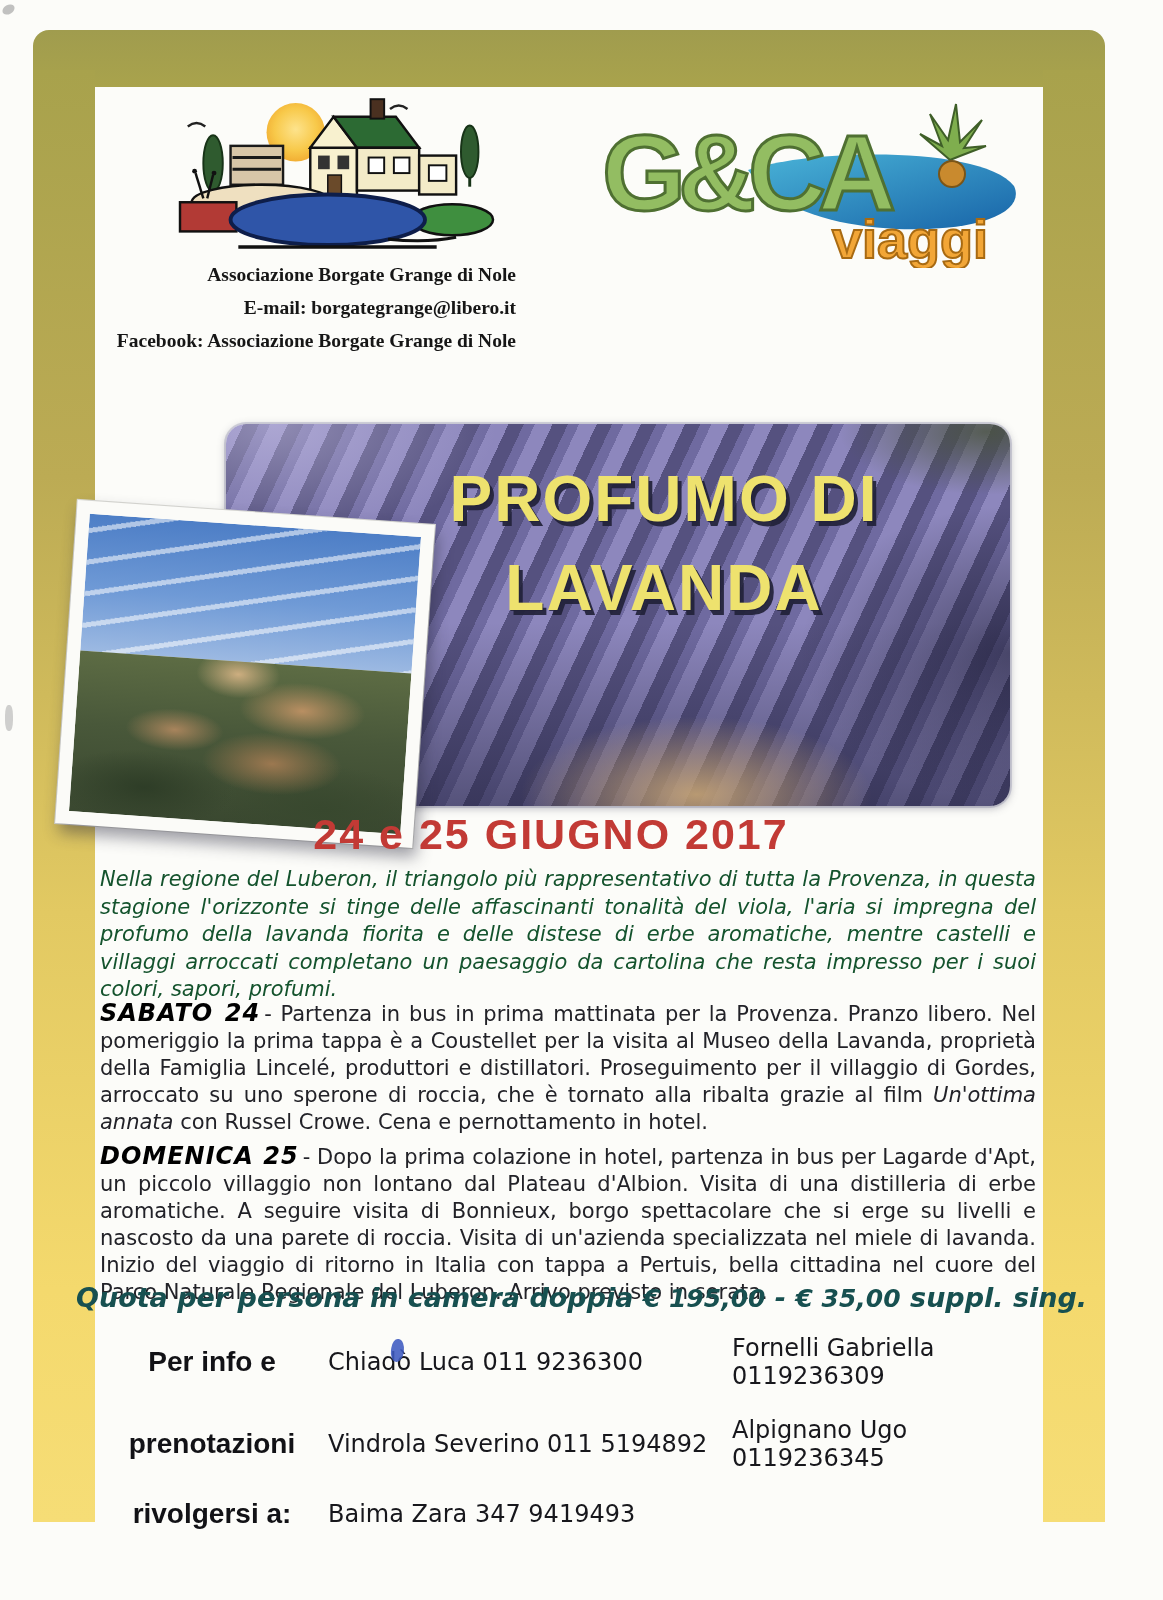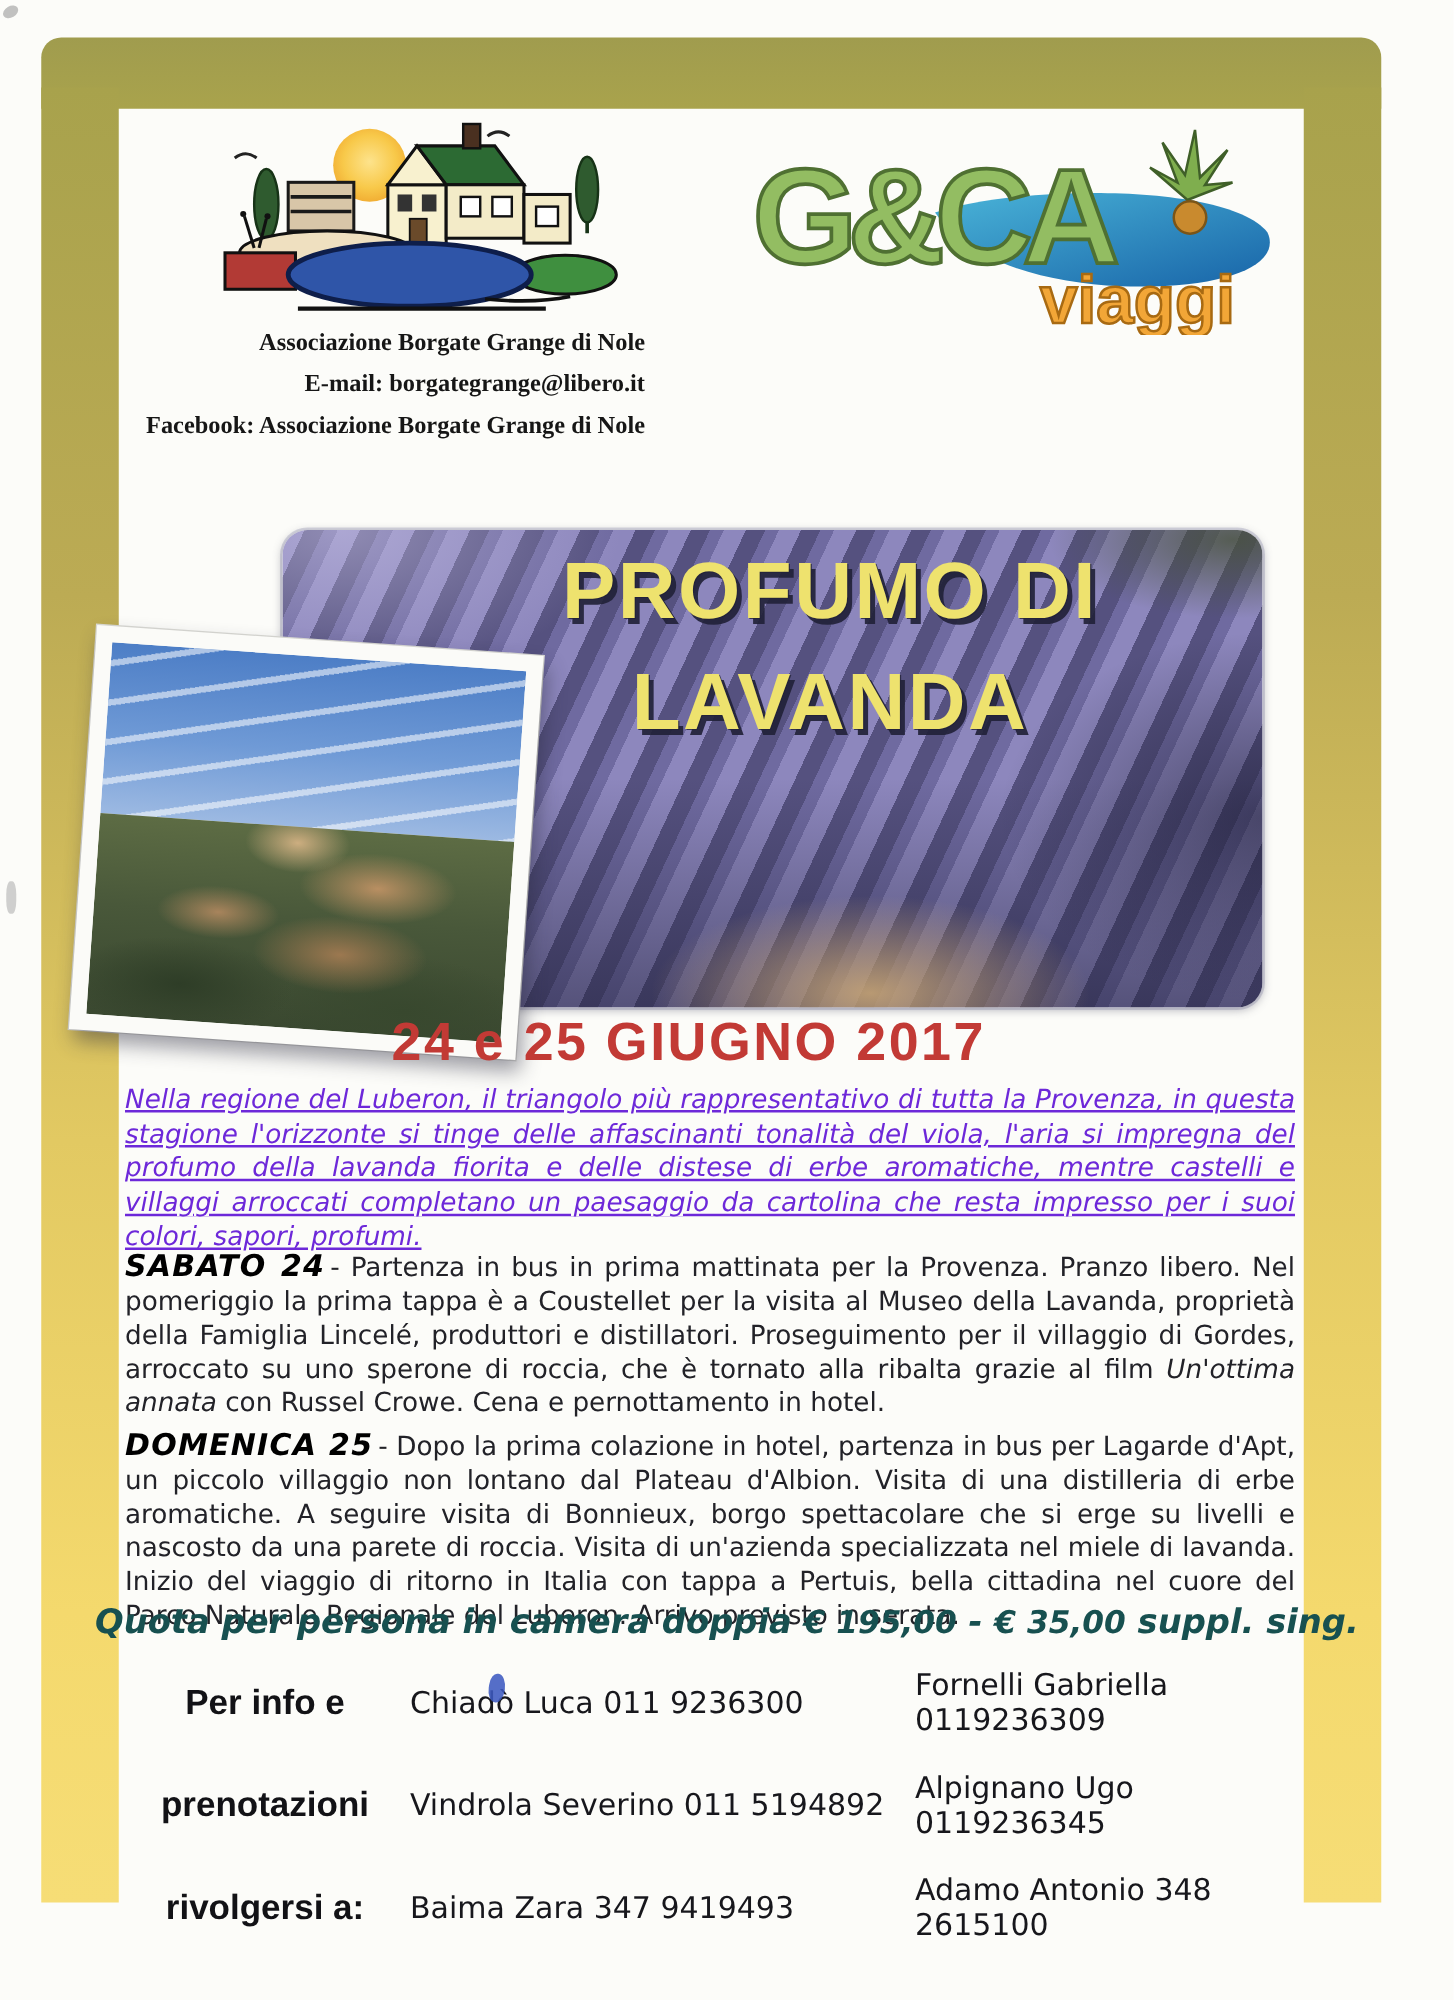--- a/index.html
+++ b/index.html
@@ -28,21 +28,21 @@
   .banner{position:absolute;left:226px;top:424px;width:784px;height:382px;
           border-radius:20px;
           box-shadow:0 2px 8px rgba(90,90,110,.45),0 0 0 2px #d9d9e2;
           background:
             radial-gradient(ellipse 270px 120px at 60% 97%, rgba(206,170,118,.85) 0%, rgba(206,170,118,0) 65%),
             radial-gradient(ellipse 300px 210px at 100% 60%, rgba(24,24,46,.55) 0%, rgba(24,24,46,0) 70%),
             radial-gradient(ellipse 210px 90px at 97% 2%, rgba(72,82,58,.8) 0%, rgba(72,82,58,0) 70%),
             radial-gradient(ellipse 320px 170px at 6% 0%, rgba(203,198,232,.5) 0%, rgba(203,198,232,0) 70%),
             linear-gradient(180deg, rgba(22,22,44,0) 52%, rgba(30,30,56,.5) 100%),
             repeating-linear-gradient(115deg,#8d87bd 0 16px,#55517f 16px 30px,#6f6aa0 30px 40px);}
-  .banner-title{padding-top:4px;padding-left:92px;text-align:center;
+  .banner-title{padding-top:31px;padding-left:92px;text-align:center;
                 font-weight:bold;font-size:64px;line-height:89px;letter-spacing:2px;
                 color:#eee26e;
                 text-shadow:4px 5px 0 rgba(34,34,56,.92),1px 1px 0 rgba(34,34,56,.8);}
 
   
   .photo{position:absolute;left:66px;top:512px;width:358px;height:324px;
          background:#fbfbf8;padding:13px;box-sizing:border-box;
          transform:rotate(4deg);
          box-shadow:4px 9px 16px rgba(40,40,60,.45),0 0 0 1px #dcdcd6;}
   .photo-inner{width:100%;height:100%;display:flex;flex-direction:column;overflow:hidden;}
@@ -59,21 +59,21 @@
        radial-gradient(ellipse 120px 50px at 22% 82%, #2e3d27 0%, rgba(46,61,39,0) 75%),
        radial-gradient(ellipse 140px 60px at 76% 88%, #38482e 0%, rgba(56,72,46,0) 75%),
        linear-gradient(180deg,#5d6c44 0%,#49583a 45%,#3a4830 100%);}
 
   
   .date-line{position:absolute;left:0;top:810px;width:1102px;text-align:center;
              font-size:43px;font-weight:bold;letter-spacing:2px;color:#c23a35;}
 
   .intro{position:absolute;left:100px;top:866px;width:936px;
          font-family:"DejaVu Sans",sans-serif;font-style:italic;
-         font-size:21px;line-height:27.5px;color:#6d28d9;text-align:justify;text-decoration:underline;}
+         font-size:21px;line-height:27.5px;color:#14532d;text-align:justify;}
 
   .day{position:absolute;left:100px;width:936px;
        font-family:"DejaVu Sans",sans-serif;font-size:21px;line-height:27px;
        color:#222228;text-align:justify;}
   .day-1{top:1000px;} .day-2{top:1143px;}
   .day-heading{font-style:italic;font-weight:bold;font-size:24px;
                letter-spacing:1px;color:#000000;margin-right:4px;}
 
   .price-line{position:absolute;left:0;top:1282px;width:1163px;text-align:center;
               font-family:"DejaVu Sans",sans-serif;font-style:italic;font-weight:bold;
@@ -212,18 +212,17 @@
     <div class="contact-label">Per info e</div>
     <div class="contact-entry">Chiadò Luca 011 9236300</div>
     <div class="contact-entry">Fornelli Gabriella 0119236309</div>
 
     <div class="contact-label">prenotazioni</div>
     <div class="contact-entry">Vindrola Severino 011 5194892</div>
     <div class="contact-entry">Alpignano Ugo 0119236345</div>
 
     <div class="contact-label">rivolgersi a:</div>
     <div class="contact-entry">Baima Zara 347 9419493</div>
-    <div class="contact-entry">Adamo Antonio 348 2615100</div>
   </div>
 
   <div class="ink-mark"></div>
 
 </div>
 
 </body></html>

